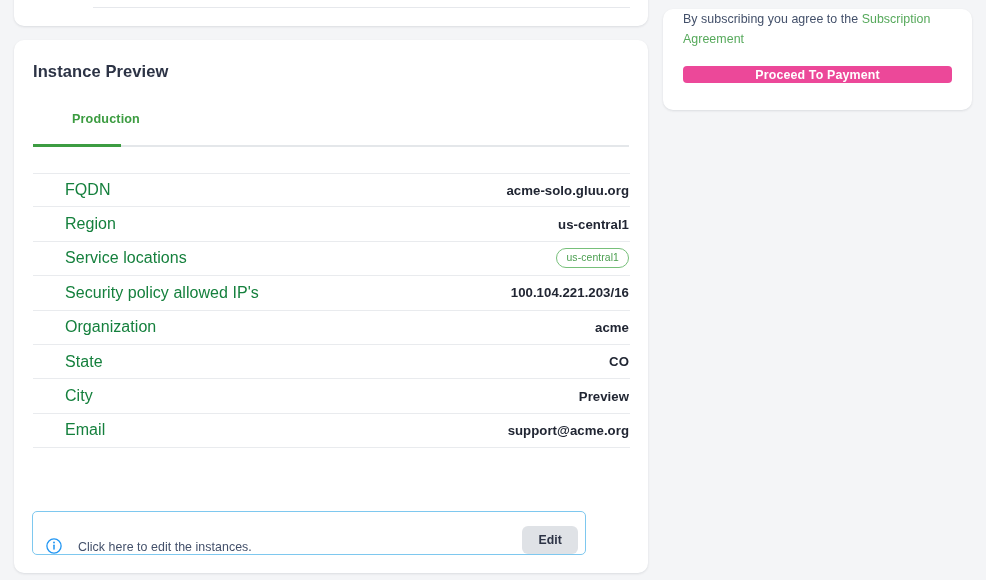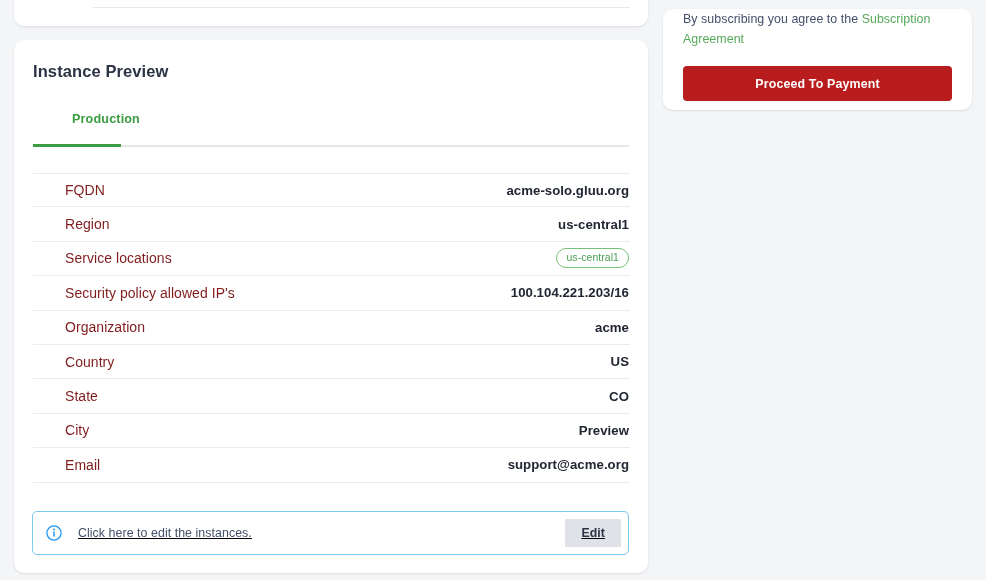--- a/index.html
+++ b/index.html
@@ -113,22 +113,22 @@
   .detail-row {
     display: flex;
     align-items: center;
     justify-content: space-between;
     height: 34.4px;
     border-bottom: 1px solid #e9ebee;
     padding: 0 1px 0 32px;
   }
   .detail-row:first-child { border-top: 1px solid #e9ebee; }
   .detail-label {
-    font-size: 14px;
-    color: #7f1d1d;
+    font-size: 16px;
+    color: #15803d;
     letter-spacing: .05px;
     white-space: nowrap;
   }
   .detail-value {
     font-size: 13.2px;
     font-weight: bold;
     color: #212633;
     letter-spacing: .05px;
     white-space: nowrap;
     text-align: right;
@@ -144,47 +144,46 @@
     letter-spacing: .1px;
     line-height: 1.25;
     background: #ffffff;
   }
 
   
   .alert {
     position: absolute;
     left: 18px;
     top: 471px;
-    width: 597px;
+    width: 554px;
     height: 44px;
     border: 1px solid #7ec8ef;
     border-radius: 5px;
     background: #ffffff;
     display: flex;
-    align-items: center;
+    align-items: flex-end;
     padding: 0 7px 0 13px;
-    text-decoration: underline;
   }
   .alert-icon {
     width: 16px;
     height: 16px;
     flex: 0 0 16px;
     display: block;
   }
   .alert-text {
     margin-left: 16px;
     font-size: 12.4px;
     color: #43506a;
     letter-spacing: .05px;
     flex: 1 1 auto;
   }
   .edit-button {
     background: #dfe2e6;
     border: none;
-    border-radius: 1px;
+    border-radius: 6px;
     color: #2c3345;
     font-size: 12.3px;
     font-weight: bold;
     font-family: "Liberation Sans", sans-serif;
     padding: 7px 16px;
     cursor: pointer;
     letter-spacing: .1px;
   }
 
   
@@ -211,22 +210,22 @@
   .agree-link {
     color: #56a95b;
     text-decoration: none;
     cursor: pointer;
   }
   .pay-button {
     position: absolute;
     left: 20px;
     top: 57px;
     width: 269px;
-    height: 35px;
-    background: #b91c1c;
+    height: 17px;
+    background: #ec4899;
     border: none;
     border-radius: 4px;
     color: #ffffff;
     font-size: 12.4px;
     font-weight: bold;
     font-family: "Liberation Sans", sans-serif;
     cursor: pointer;
     letter-spacing: .15px;
   }
 </style>
@@ -271,24 +270,20 @@
       <div class="detail-row">
         <span class="detail-label">Security policy allowed IP's</span>
         <span class="detail-value">100.104.221.203/16</span>
       </div>
 
       <div class="detail-row">
         <span class="detail-label">Organization</span>
         <span class="detail-value">acme</span>
       </div>
 
-      <div class="detail-row">
-        <span class="detail-label">Country</span>
-        <span class="detail-value">US</span>
-      </div>
 
       <div class="detail-row">
         <span class="detail-label">State</span>
         <span class="detail-value">CO</span>
       </div>
 
       <div class="detail-row">
         <span class="detail-label">City</span>
         <span class="detail-value">Preview</span>
       </div>

